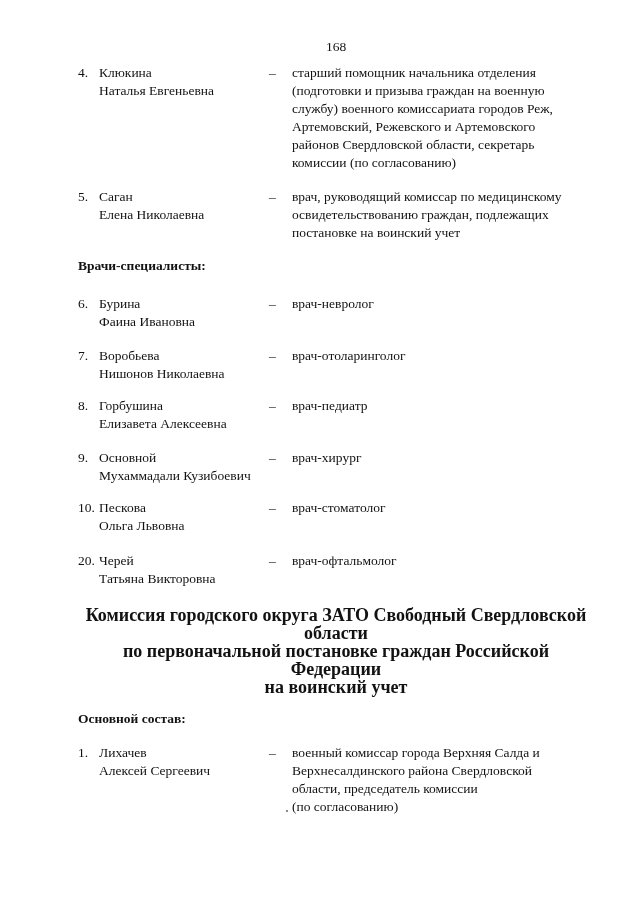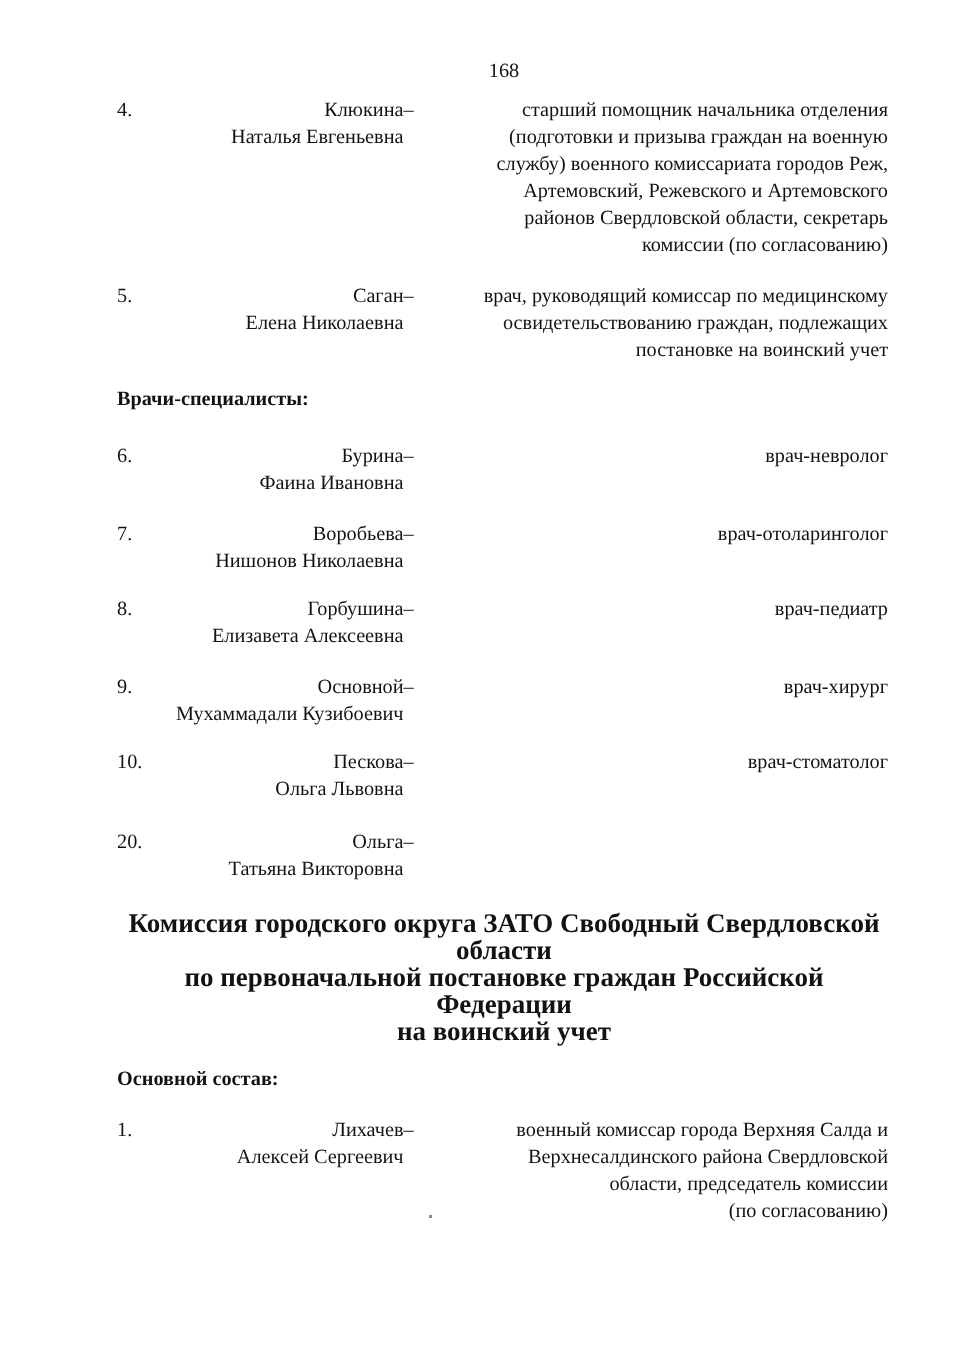--- a/index.html
+++ b/index.html
@@ -9,21 +9,21 @@
     box-sizing:border-box;
     background:#ffffff;
     padding:38px 46px 0 78px;
     display:flex;flex-direction:column;
     font-family:"Liberation Serif", serif;
     font-size:13.5px;line-height:18px;color:#121212;
   }
   .page-number{text-align:center;}
   .entry{display:grid;grid-template-columns:21px 170px 23px 300px;align-items:start;}
   .num{white-space:nowrap;}
-  .name,.role{white-space:pre-line;text-align:right;}
+  .name,.role{white-space:pre-line;}
   .section-header{font-weight:bold;}
   .doc-title{font-weight:bold;text-align:center;white-space:pre-line;font-size:18px;}
   .speck{position:absolute;left:286px;top:810px;width:2px;height:2px;background:#8a8a8a;}
 </style>
 </head>
 <body>
 
 <div class="page">
 
   <div class="page-number">168</div>
@@ -88,23 +88,24 @@
   <div class="entry" style="margin-top:14px">
     <span class="num">10.</span>
     <span class="name">Пескова
 Ольга Львовна</span>
     <span class="dash">–</span>
     <span class="role">врач-стоматолог</span>
   </div>
 
   <div class="entry" style="margin-top:17px">
     <span class="num">20.</span>
-    <span class="name">Ольга
+    <span class="name">Черей
 Татьяна Викторовна</span>
     <span class="dash">–</span>
+    <span class="role">врач-офтальмолог</span>
   </div>
 
   <div class="doc-title" style="margin-top:18px">Комиссия городского округа ЗАТО Свободный Свердловской области
 по первоначальной постановке граждан Российской Федерации
 на воинский учет</div>
 
   <div class="section-header" style="margin-top:14px">Основной состав:</div>
 
   <div class="entry" style="margin-top:16px">
     <span class="num">1.</span>

